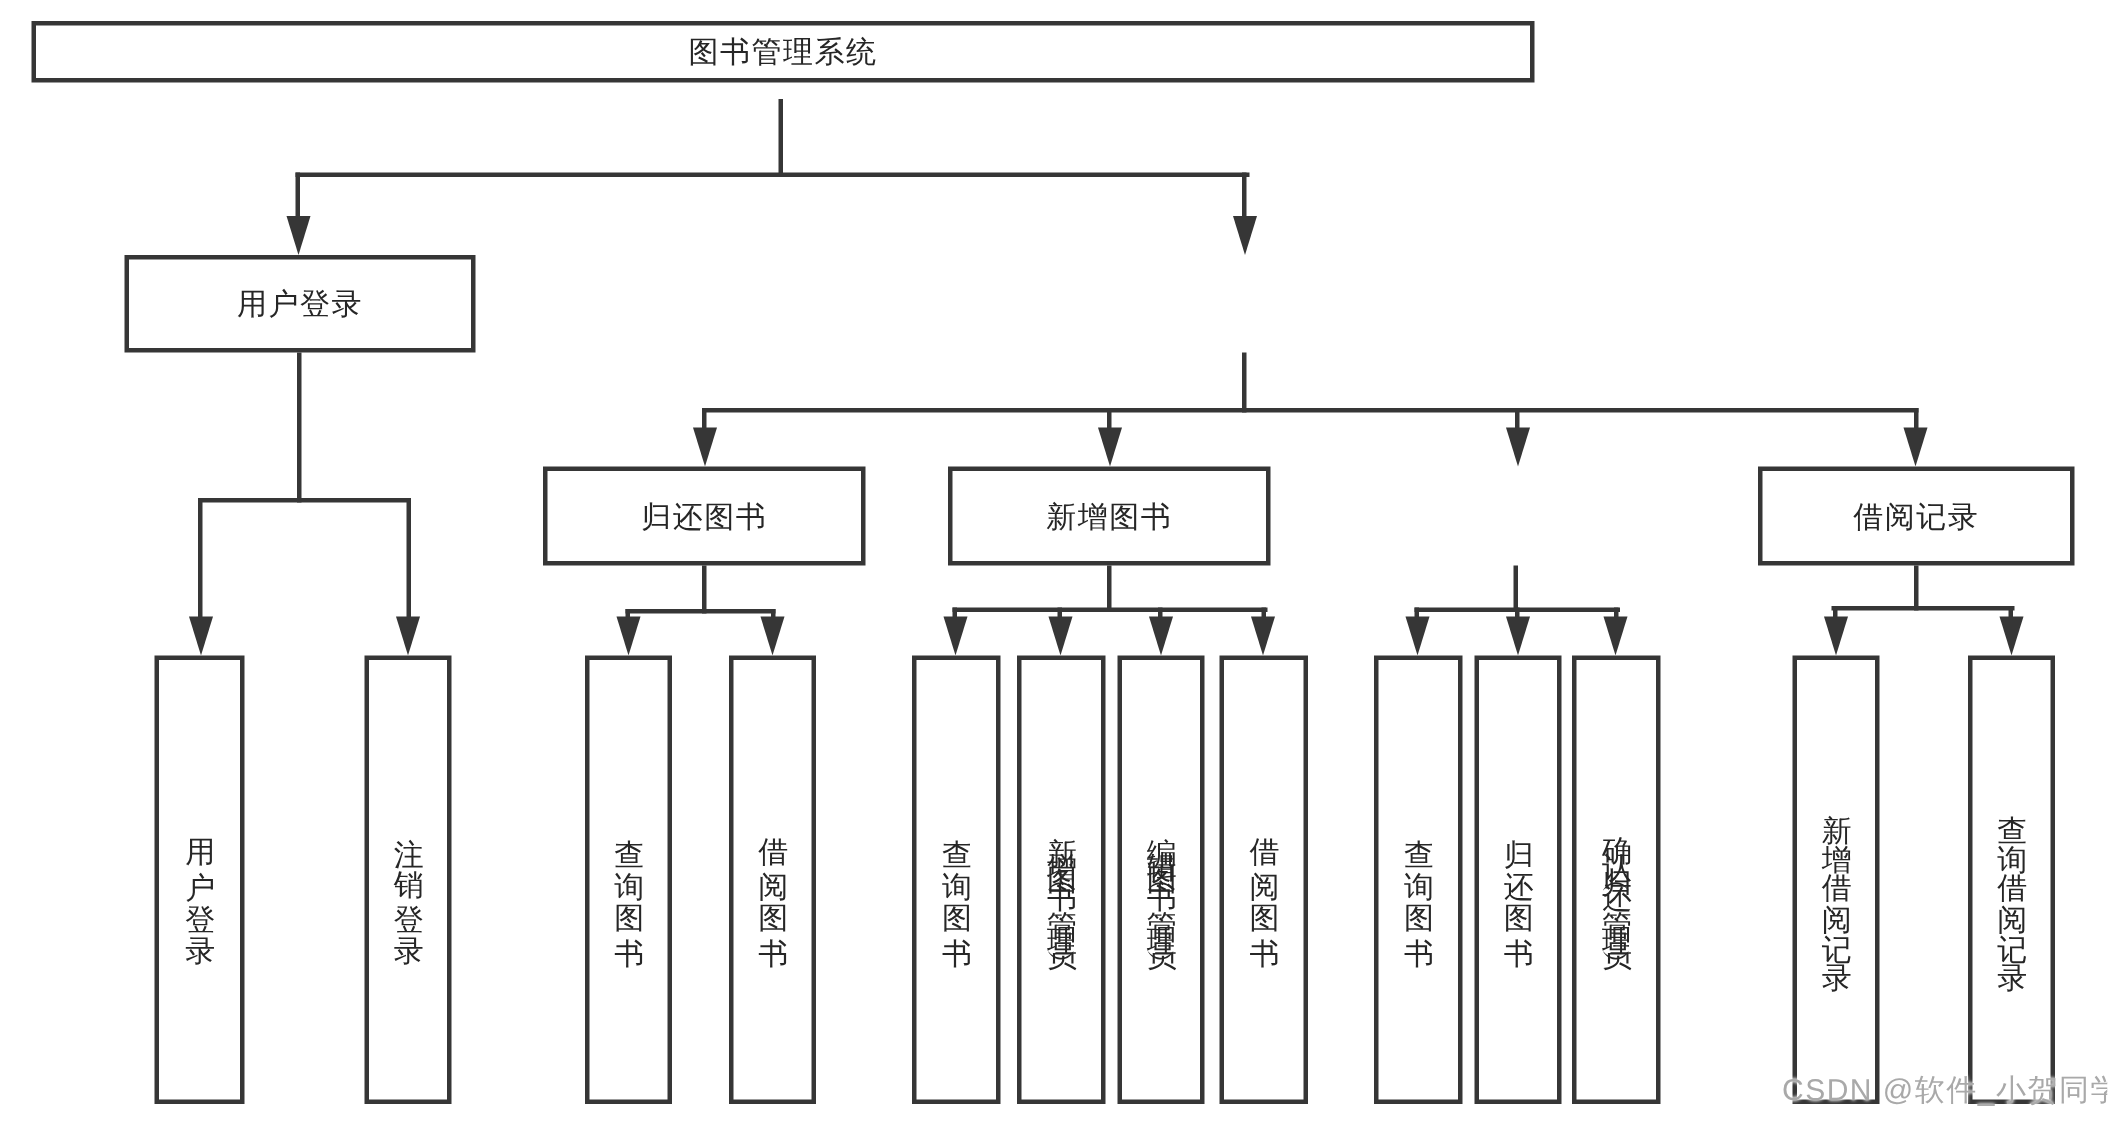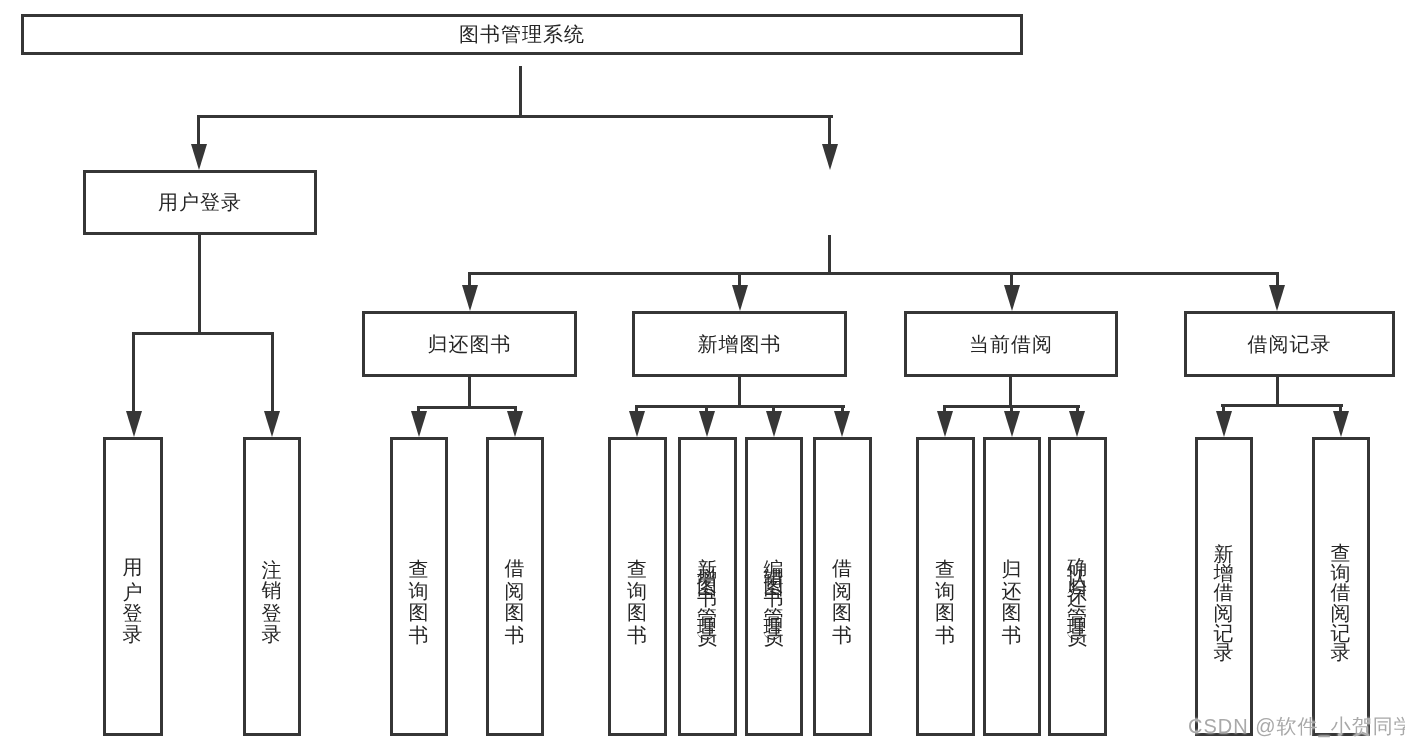--- a/index.html
+++ b/index.html
@@ -95,24 +95,21 @@
   <div class="arr" style="left:1004px;top:285px;"></div>
   <div class="ln" style="left:1276px;top:272px;width:3px;height:16px;"></div>
   <div class="arr" style="left:1269px;top:285px;"></div>
 
   <div class="box hbox" style="left:362px;top:311px;width:215px;height:66px;">
     <span>归还图书</span>
   </div>
   <div class="box hbox" style="left:632px;top:311px;width:215px;height:66px;">
     <span>新增图书</span>
   </div>
-  <div class="box hbox" style="left:904px;top:311px;width:214px;height:66px;">
-    <span>当前借阅</span>
-  </div>
-  <div class="box hbox" style="left:1172px;top:311px;width:211px;height:66px;margin-left:12px;">
+  <div class="box hbox" style="left:1172px;top:311px;width:211px;height:66px;">
     <span>借阅记录</span>
   </div>
 
   <div class="ln" style="left:468px;top:377px;width:3px;height:32px;"></div>
   <div class="ln" style="left:417px;top:406px;width:100px;height:3px;"></div>
   <div class="ln" style="left:417px;top:406px;width:3px;height:8px;"></div>
   <div class="arr" style="left:411px;top:411px;"></div>
   <div class="ln" style="left:514px;top:406px;width:3px;height:8px;"></div>
   <div class="arr" style="left:507px;top:411px;"></div>
 

